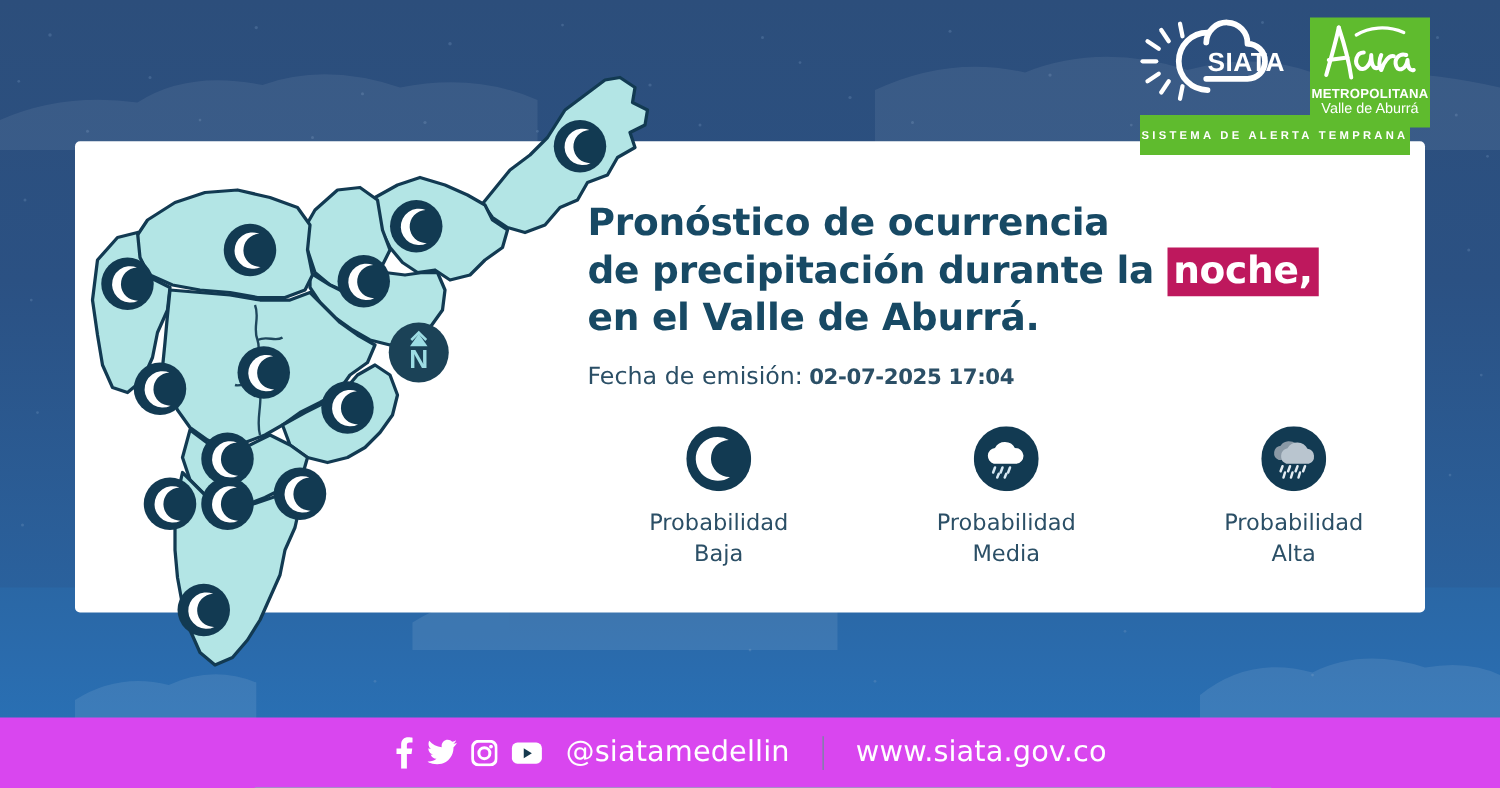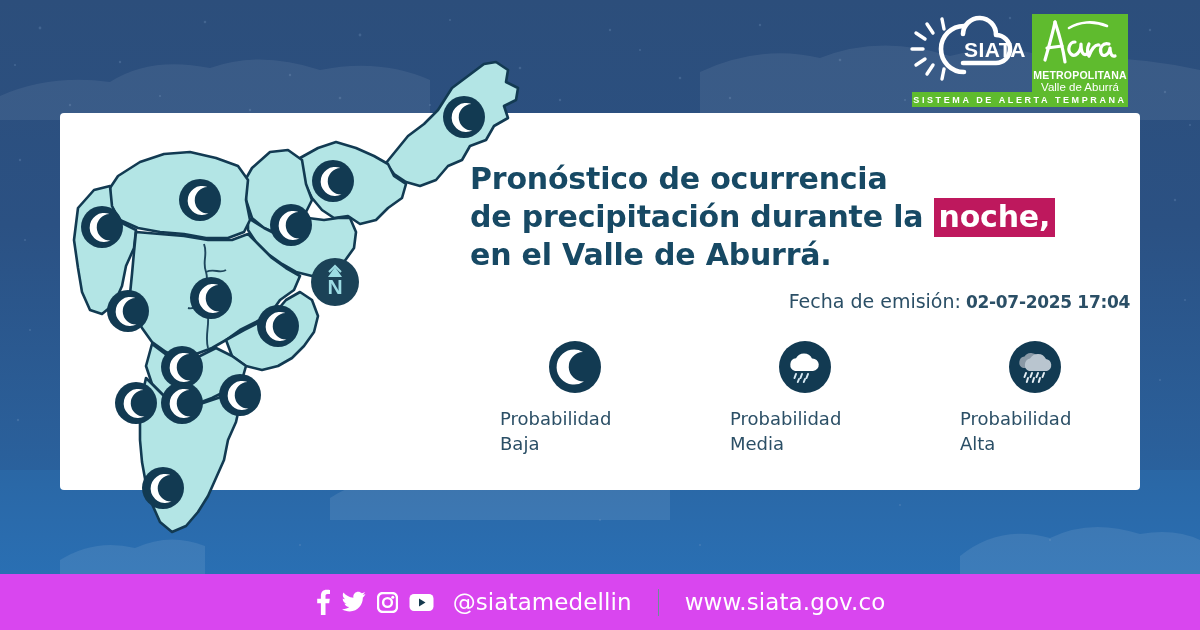--- a/index.html
+++ b/index.html
@@ -37,32 +37,32 @@
     color:#ffffff; font-size:23px; letter-spacing:.1px;
     font-family:"DejaVu Sans", sans-serif;
   }
   .divider { width:1px; height:27px; background:#6e8a99; margin:0 26px; }
   .site {
     color:#ffffff; font-size:23px; letter-spacing:.1px;
     font-family:"DejaVu Sans", sans-serif;
   }
 
   
-  .logos { position:absolute; right:72px; top:14px; display:flex; align-items:flex-start; gap:6px; }
+  .logos { position:absolute; right:56px; top:14px; display:flex; align-items:flex-start; gap:20px; }
   .siata-logo { width:120px; height:70px; }
   .area-logo {
     width:96px; height:88px; background:#5fbb2e;
     display:flex; flex-direction:column; align-items:center; justify-content:flex-start;
     padding-top:2px;
   }
   .area-script { width:90px; height:54px; }
   .area-l1 { color:#fff; font-size:10.5px; font-weight:bold; letter-spacing:.2px; line-height:11px; font-family:"Liberation Sans",sans-serif; }
   .area-l2 { color:#fff; font-size:11.5px; line-height:13px; font-family:"Liberation Sans",sans-serif;text-align:right; }
   .green-bar {
-    position:absolute; right:72px; top:92px; width:216px; height:15px;
+    position:absolute; right:72px; top:92px; width:216px; height:32px;
     background:#5fbb2e; display:flex; align-items:center; justify-content:center;
   }
   .green-bar span {
     color:#ffffff; font-size:9px; font-weight:bold; letter-spacing:2.6px;
     font-family:"Liberation Sans", sans-serif;
   }
 
   
   .card {
     position:absolute; left:60px; top:113px; width:1080px; height:377px;
@@ -75,30 +75,30 @@
 
   
   .panel { position:absolute; left:470px; top:160px; width:660px; }
   .title {
     text-align:left; color:#174964; font-weight:bold;
     font-size:30px; line-height:38px; letter-spacing:-.2px;
     font-family:"DejaVu Sans", sans-serif;
   }
   .hl { background:#be185d; color:#ffffff; padding:1px 5px 3px 5px; }
   .date-row {
-    margin-top:16px; text-align:right; color:#2b4f66;
+    margin-top:16px; text-align:left; color:#2b4f66;
     font-family:"DejaVu Sans", sans-serif;
   }
   .date-label { font-size:19px; }
   .date-value { font-size:17px; font-weight:bold; letter-spacing:-.3px; }
 
   .legend {
     margin-top:29px; display:flex; justify-content:center; gap:80px; padding-left:10px;
   }
-  .legend-item { width:150px; text-align:left; }
+  .legend-item { width:150px; text-align:center; }
   .legend-icon { width:52px; height:52px; margin:0 auto 13px auto; display:block; }
   .legend-label {
     color:#2b4f66; font-size:18px; line-height:25px;
     font-family:"DejaVu Sans", sans-serif;
   }
 </style>
 </head>
 <body>
 
 <div id="stage">

